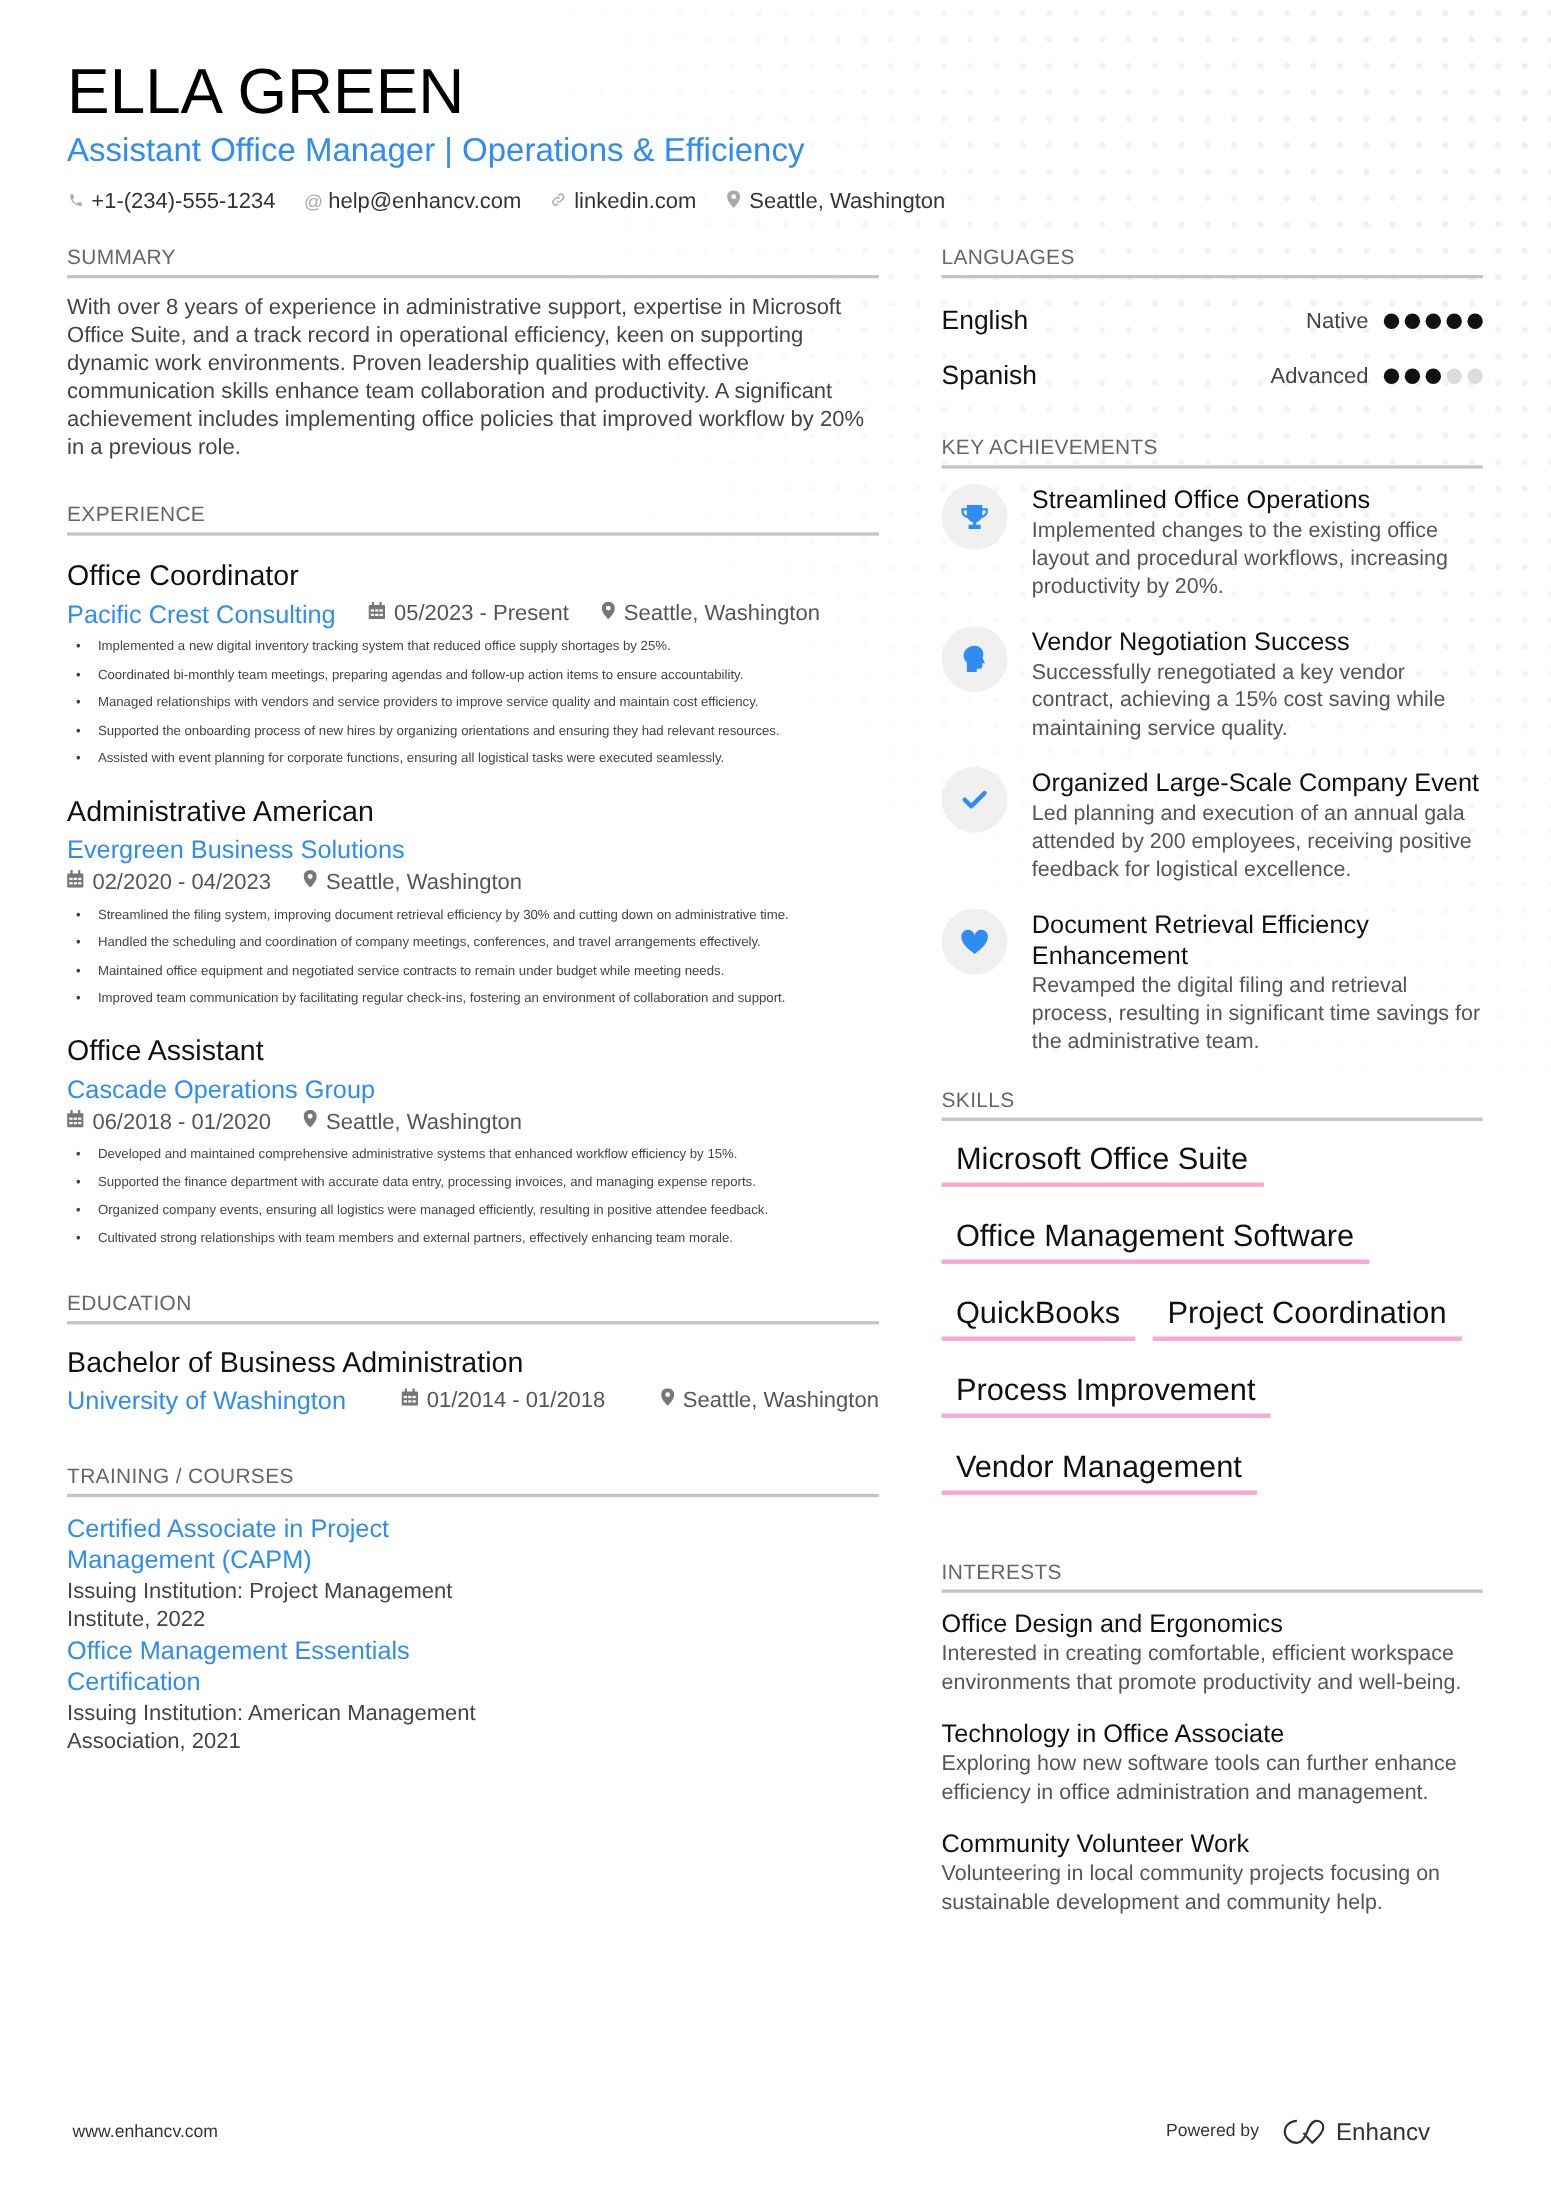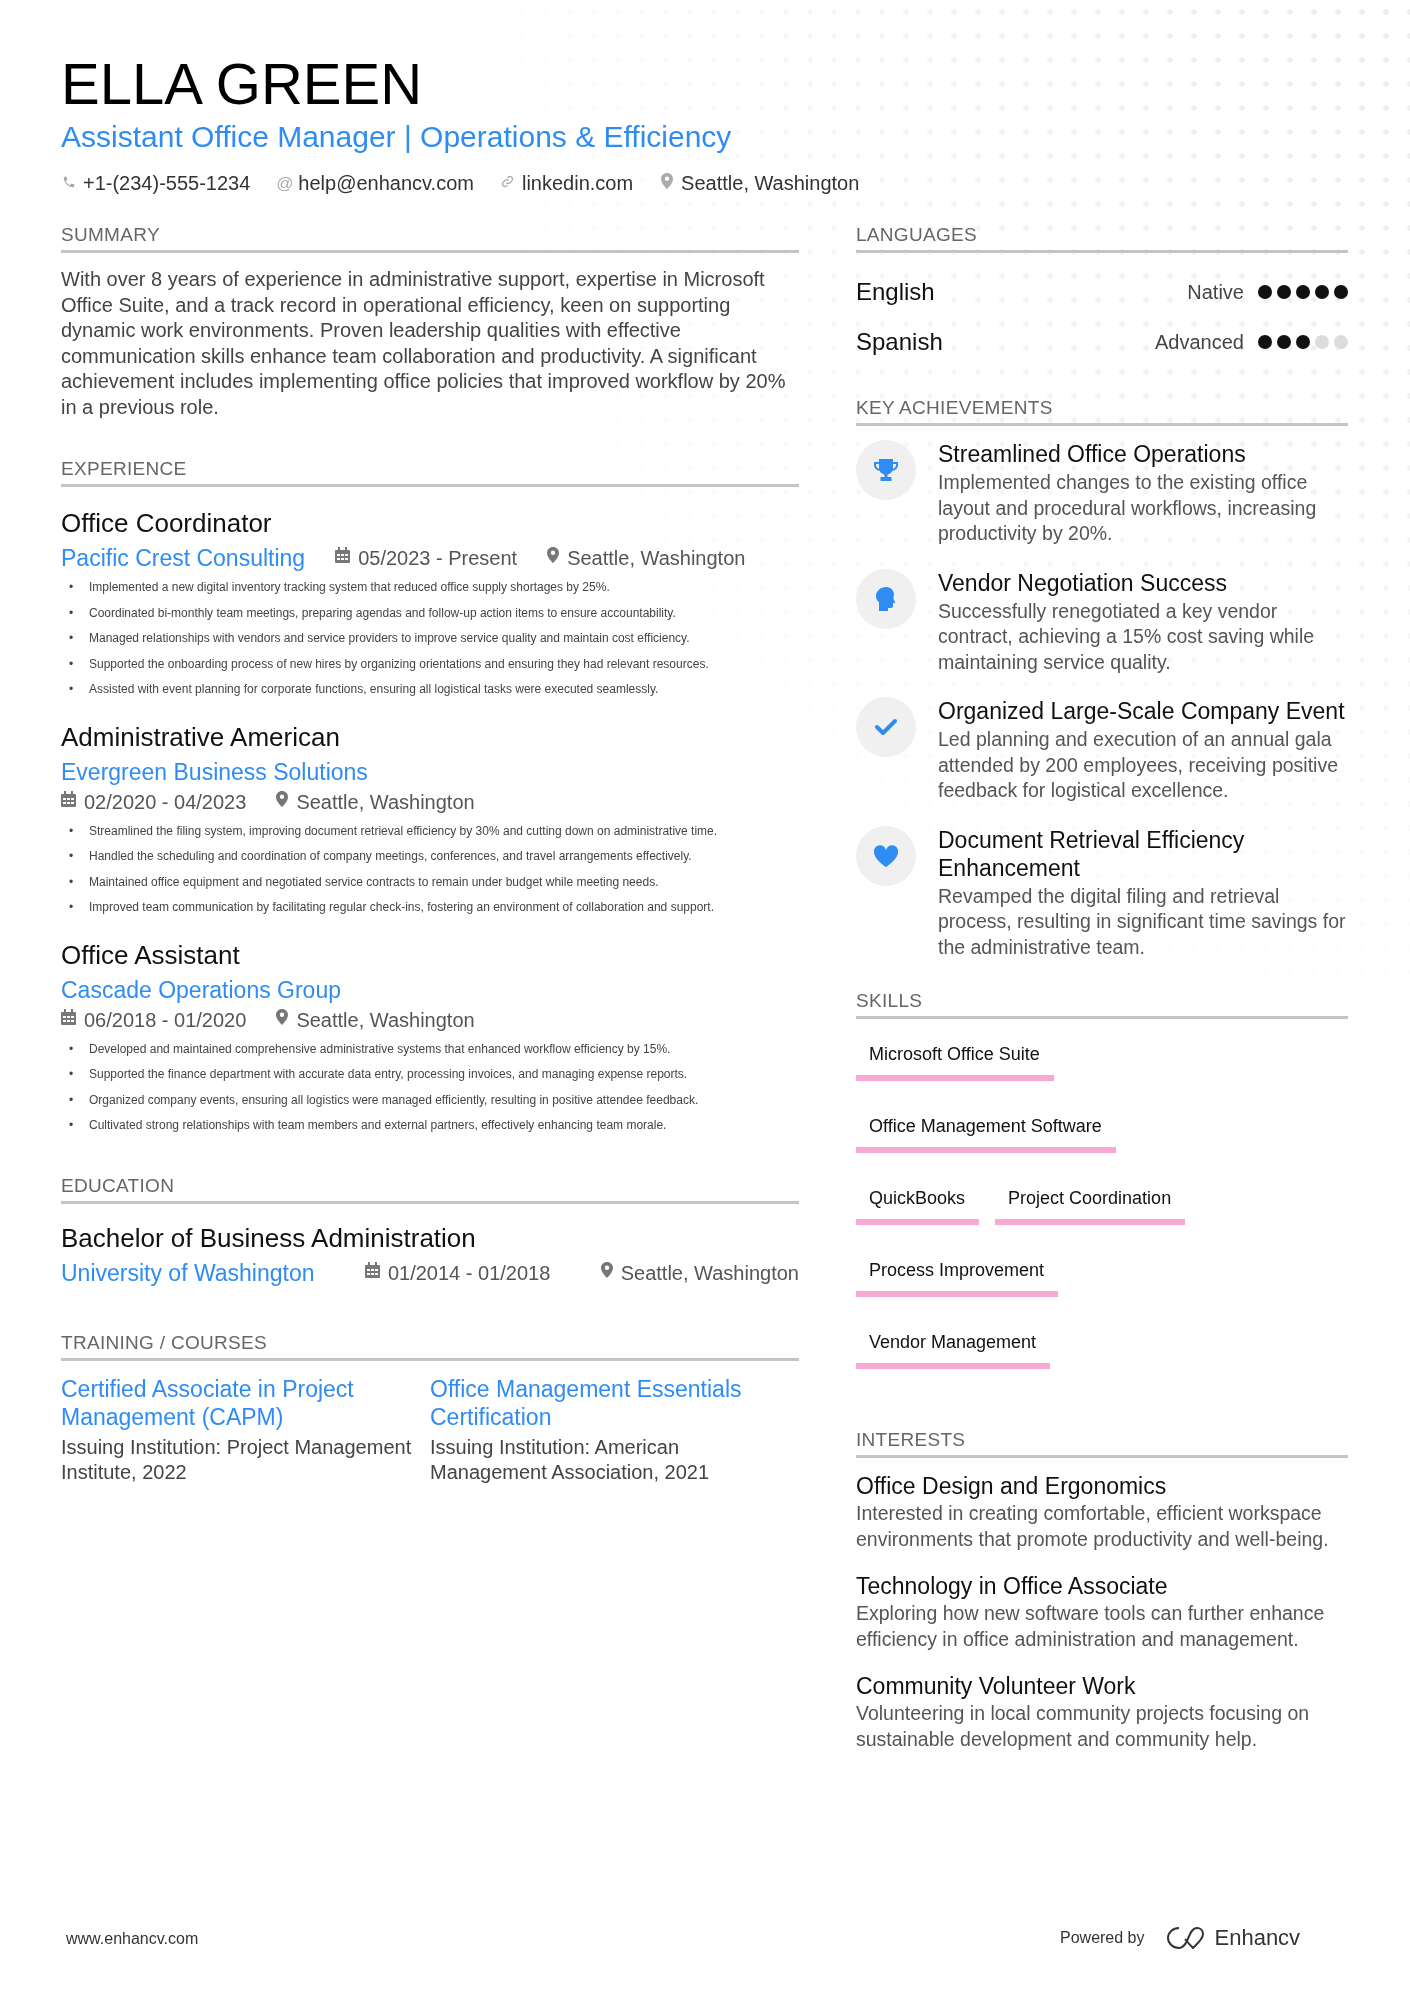--- a/index.html
+++ b/index.html
@@ -45,21 +45,21 @@
   .dot { width: 14px; height: 14px; border-radius: 50%; background: #111; }
   .dot.off { background: #dcdcdc; }
 
   .ach { display: flex; gap: 22px; margin-bottom: 22px; }
   .ach-ic { flex: 0 0 60px; width: 60px; height: 60px; border-radius: 50%; background: #f0f0f0; display: flex; align-items: center; justify-content: center; color: #2e8cf2; font-size: 24px; margin-left: 0; }
   .ach-body { flex: 1; }
   .ach-title { font-size: 23px; color: #111; line-height: 28px; }
   .ach-desc { font-size: 19.5px; line-height: 25.5px; color: #555; margin-top: 2px; }
 
   .skills { display: flex; flex-wrap: wrap; column-gap: 16px; row-gap: 12px; }
-  .skill { font-size: 18px; color: #111; padding: 8px 14px 8px 13px; border-bottom: 6px solid #f9a8d4; line-height: 26px; }
+  .skill { font-size: 28px; color: #111; padding: 8px 14px 8px 13px; border-bottom: 4px solid #f9a8d4; line-height: 26px; }
 
   .int { margin-bottom: 20px; }
   .int-title { font-size: 23px; color: #111; line-height: 29px; }
   .int-desc { font-size: 19.5px; line-height: 25.5px; color: #555; }
 
   .edu-title { font-size: 26px; color: #111; line-height: 32px; }
   .train-grid { display: flex; gap: 0; }
   .train { width: 390px; }
   .train-title { font-size: 23px; color: #2e8cf2; line-height: 28px; }
   .train-desc { font-size: 20px; color: #444; line-height: 25.5px; margin-top: 4px; }
@@ -257,21 +257,21 @@
           <span class="ic"><svg width="12" height="16" viewBox="0 0 12 16">
                 <path fill="#777" d="M6 0C2.7 0 0 2.6 0 5.9 0 10.3 6 16 6 16s6-5.7 6-10.1C12 2.6 9.3 0 6 0zm0 8a2.2 2.2 0 1 1 0-4.4A2.2 2.2 0 0 1 6 8z"></path>
               </svg></span>
           <span>Seattle, Washington</span>
         </span>
       </div>
     </section>
 
     <section style="margin-top:44px;">
       <div class="sec-head">TRAINING / COURSES</div>
-      <div class="train-grid" style="margin-top:10px;">
+      <div class="train-grid" style="margin-top:10px;flex-direction:column;">
         <div class="train">
           <div class="train-title">Certified Associate in Project Management (CAPM)</div>
           <div class="train-desc">Issuing Institution: Project Management Institute, 2022</div>
         </div>
         <div class="train">
           <div class="train-title">Office Management Essentials Certification</div>
           <div class="train-desc">Issuing Institution: American Management Association, 2021</div>
         </div>
       </div>
     </section>

